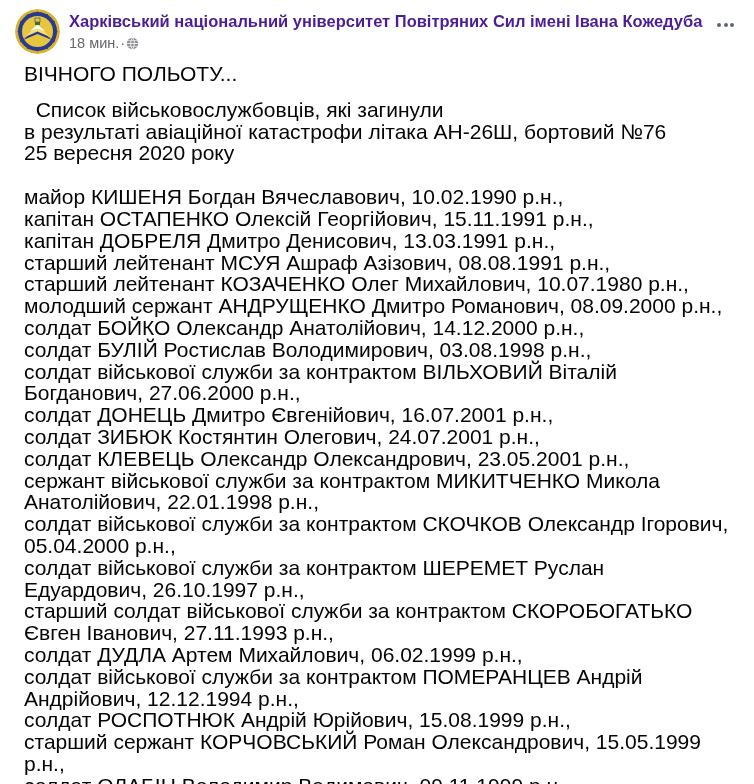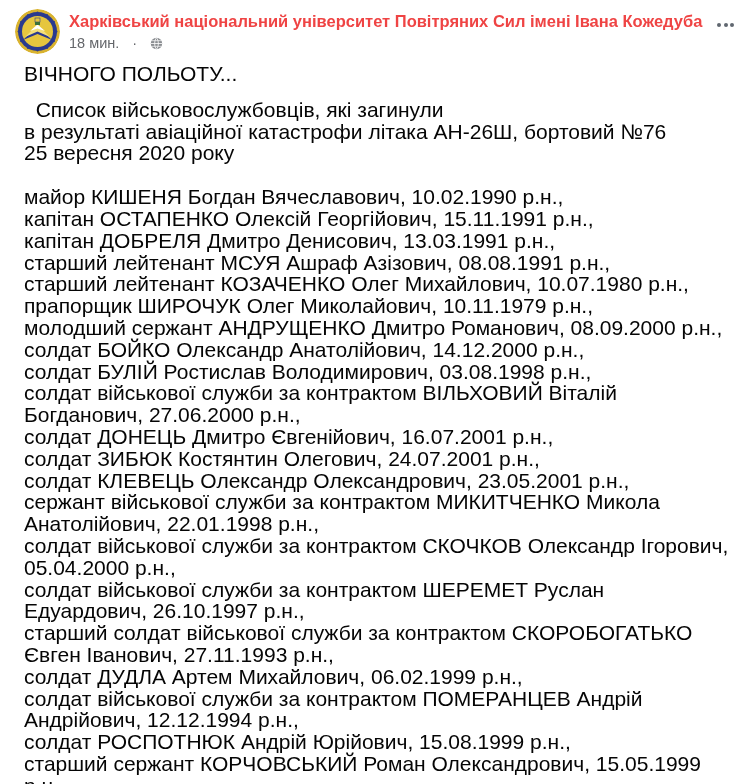--- a/index.html
+++ b/index.html
@@ -25,28 +25,28 @@
     border-radius: 50%;
     overflow: hidden;
     flex: 0 0 45px;
     cursor: pointer;
   }
   .header-text { margin-left: 9px; flex: 1; min-width: 0; padding-top: 2px; }
   .page-name {
     font-size: 16.5px;
     font-weight: 700;
     line-height: 21px;
-    color: #ef4444;
+    color: #4c1d95;
     white-space: nowrap;
     cursor: pointer;
   }
   .meta-row {
     display: flex;
     align-items: center;
-    gap: 12px;
+    gap: 0;
     margin-top: 2px;
     font-size: 14.5px;
     color: #65676B;
     line-height: 18px;
   }
   .meta-row .sep { padding: 0 1px; }
   .globe { display: inline-block; width: 13px; height: 13px; }
   .menu-button {
     display: flex;
     align-items: center;
@@ -142,21 +142,20 @@
     <div class="post-intro">  Список військовослужбовців, які загинули
 в результаті авіаційної катастрофи літака АН-26Ш, бортовий №76
 25 вересня 2020 року</div>
 
     <div class="casualty-list">
         <div class="casualty-line">майор КИШЕНЯ Богдан Вячеславович, 10.02.1990 р.н.,</div>
         <div class="casualty-line">капітан ОСТАПЕНКО Олексій Георгійович, 15.11.1991 р.н.,</div>
         <div class="casualty-line">капітан ДОБРЕЛЯ Дмитро Денисович, 13.03.1991 р.н.,</div>
         <div class="casualty-line">старший лейтенант МСУЯ Ашраф Азізович, 08.08.1991 р.н.,</div>
         <div class="casualty-line">старший лейтенант КОЗАЧЕНКО Олег Михайлович, 10.07.1980 р.н.,</div>
-        <div class="casualty-line">прапорщик ШИРОЧУК Олег Миколайович, 10.11.1979 р.н.,</div>
         <div class="casualty-line">молодший сержант АНДРУЩЕНКО Дмитро Романович, 08.09.2000 р.н., солдат БОЙКО Олександр Анатолійович, 14.12.2000 р.н.,</div>
         <div class="casualty-line">солдат БУЛІЙ Ростислав Володимирович, 03.08.1998 р.н.,</div>
         <div class="casualty-line">солдат військової служби за контрактом ВІЛЬХОВИЙ Віталій Богданович, 27.06.2000 р.н.,</div>
         <div class="casualty-line">солдат ДОНЕЦЬ Дмитро Євгенійович, 16.07.2001 р.н.,</div>
         <div class="casualty-line">солдат ЗИБЮК Костянтин Олегович, 24.07.2001 р.н.,</div>
         <div class="casualty-line">солдат КЛЕВЕЦЬ Олександр Олександрович, 23.05.2001 р.н.,</div>
         <div class="casualty-line">сержант військової служби за контрактом МИКИТЧЕНКО Микола Анатолійович, 22.01.1998 р.н.,</div>
         <div class="casualty-line">солдат військової служби за контрактом СКОЧКОВ Олександр Ігорович, 05.04.2000 р.н.,</div>
         <div class="casualty-line">солдат військової служби за контрактом ШЕРЕМЕТ Руслан Едуардович, 26.10.1997 р.н.,</div>
         <div class="casualty-line">старший солдат військової служби за контрактом СКОРОБОГАТЬКО Євген Іванович, 27.11.1993 р.н.,</div>

